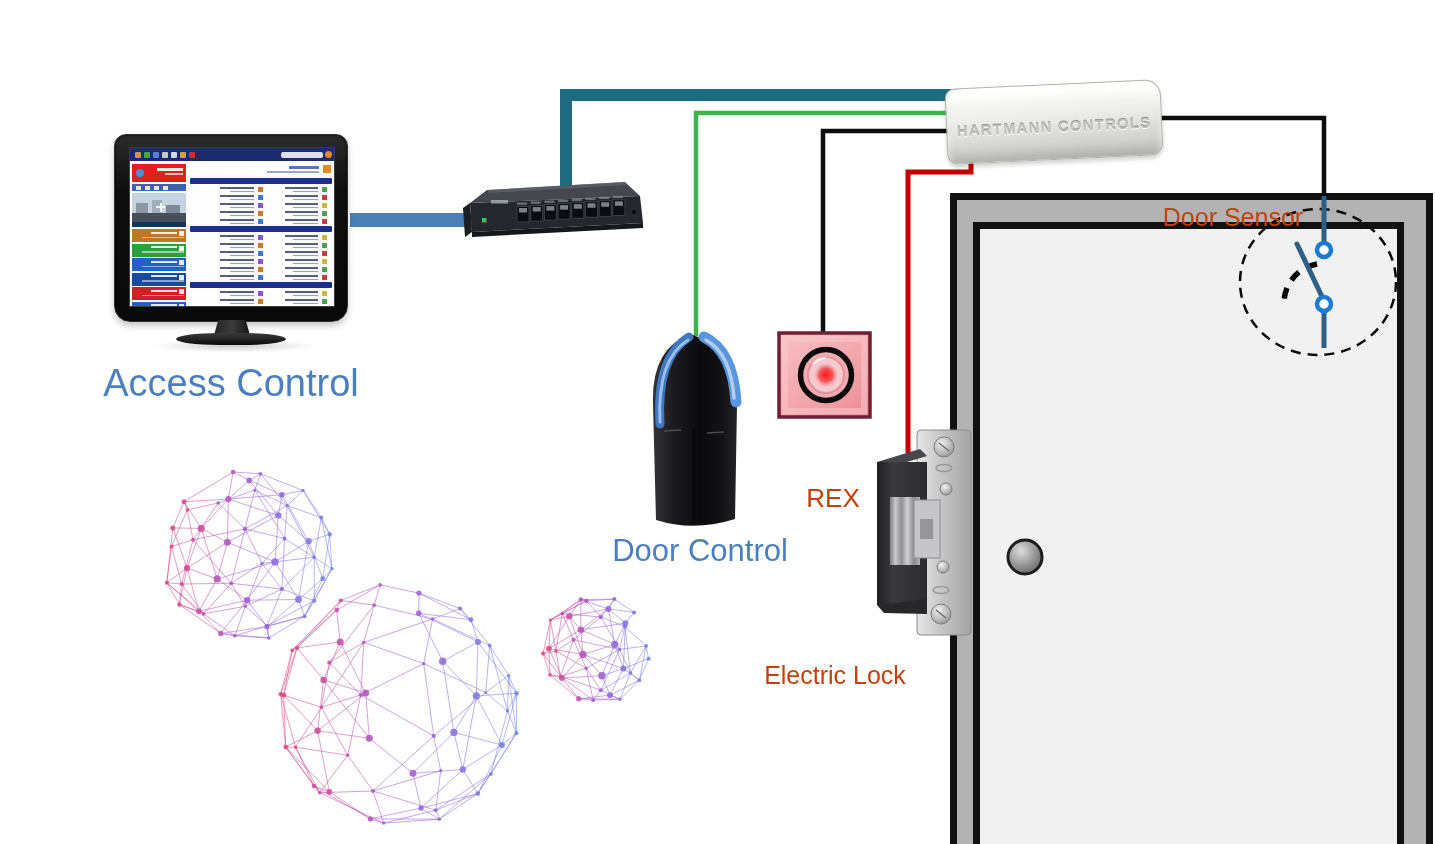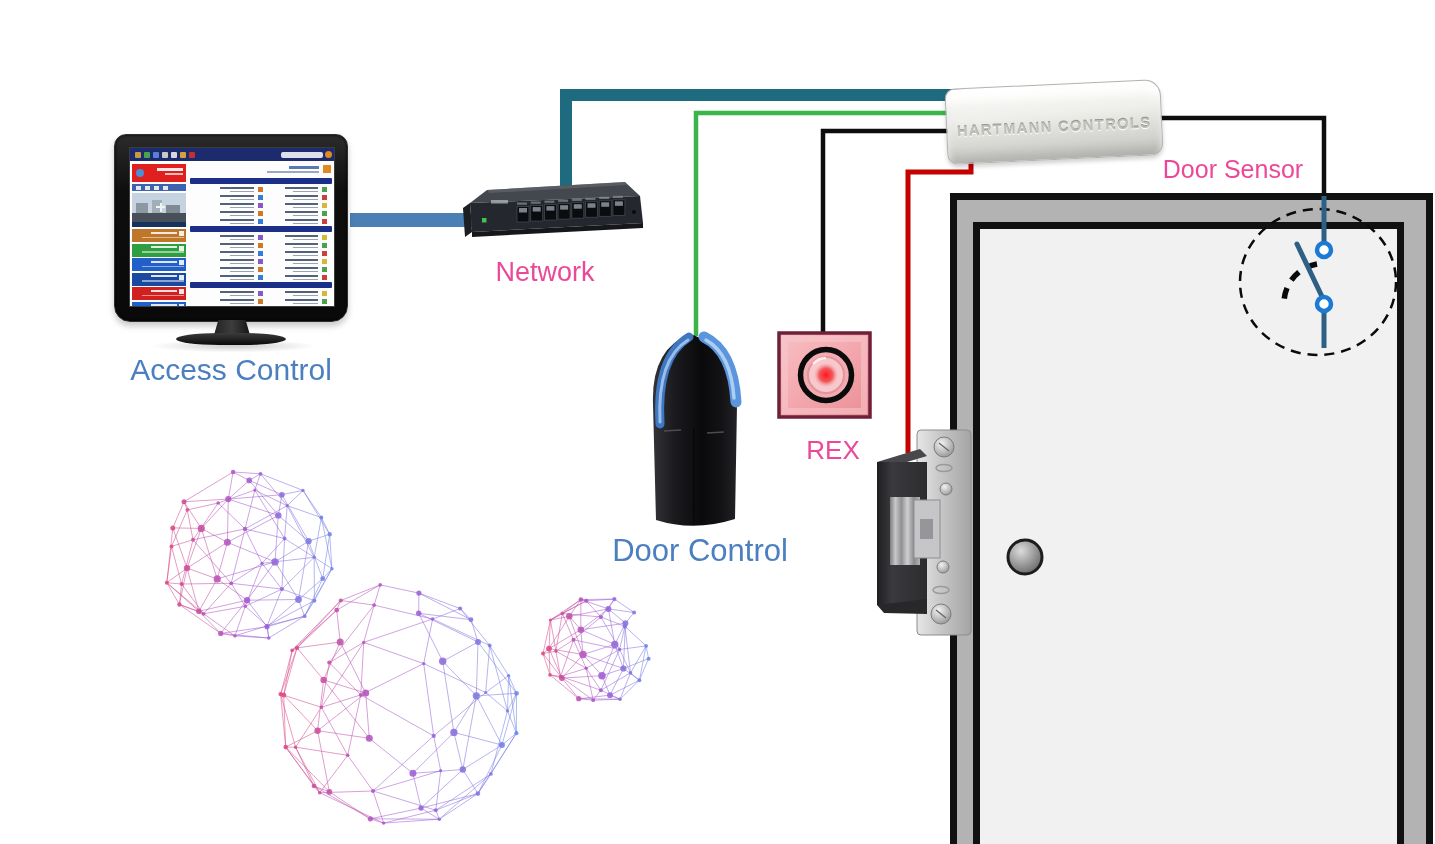--- a/index.html
+++ b/index.html
@@ -1,21 +1,21 @@
 <!DOCTYPE html>
 <html><head>
 <meta charset="utf-8">
 <style>
   html,body{margin:0;padding:0;background:#fff;}
   .stage{position:relative;width:1435px;height:844px;background:#ffffff;overflow:hidden;
          font-family:"Liberation Sans",sans-serif;}
   .stage svg.layer{position:absolute;left:0;top:0;z-index:1;}
   .lbl{position:absolute;text-align:center;z-index:5;line-height:1.1;}
   .lbl.blue{color:#4b7fc0;}
-  .lbl.dark{color:#ec4899;}
+  .lbl.dark{color:#c2410c;margin-top:48px;}
 
   
   .controller{position:absolute;left:946px;top:84px;width:214px;height:74px;z-index:4;
     transform:rotate(-2.6deg);border-radius:10px 16px 12px 10px;
     background:linear-gradient(178deg,#fbfbf9 0%,#eeeeeb 40%,#d6d6d2 72%,#c2c2be 100%);
     border:1px solid #b2b2ae;
     box-shadow:inset 0 12px 10px rgba(255,255,255,.9),inset 0 -8px 10px rgba(0,0,0,.10),0 3px 4px rgba(0,0,0,.18);}
   .controller .brand{position:absolute;left:0;right:0;top:34px;text-align:center;
     font-size:14.5px;font-weight:bold;letter-spacing:1.5px;color:#c1c1bb;
     text-shadow:0 1px 0 rgba(255,255,255,.95),0 -1px 0 rgba(118,118,112,.75);}
@@ -878,18 +878,18 @@
     </div>
     <div class="neck"></div>
     <div class="base"></div>
     <div class="mshadow"></div>
   </div>
 
   <div class="controller">
     <span class="brand">HARTMANN CONTROLS</span>
   </div>
 
-  <div class="lbl dark" style="left:450px;top:258px;width:190px;font-size:27px;">Network</div>
-  <div class="lbl blue" style="left:61px;top:353px;width:340px;font-size:30px;">Access Control</div>
+  <div class="lbl blue" style="left:61px;top:363px;width:340px;font-size:38px;">Access Control</div>
   <div class="lbl blue" style="left:580px;top:534px;width:240px;font-size:31px;">Door Control</div>
   <div class="lbl dark" style="left:783px;top:436px;width:100px;font-size:26px;">REX</div>
+  <div class="lbl dark" style="left:745px;top:614px;width:180px;font-size:25px;">Electric Lock</div>
   <div class="lbl dark" style="left:1143px;top:156px;width:180px;font-size:25px;">Door Sensor</div>
 </div>
 
 </body></html>

